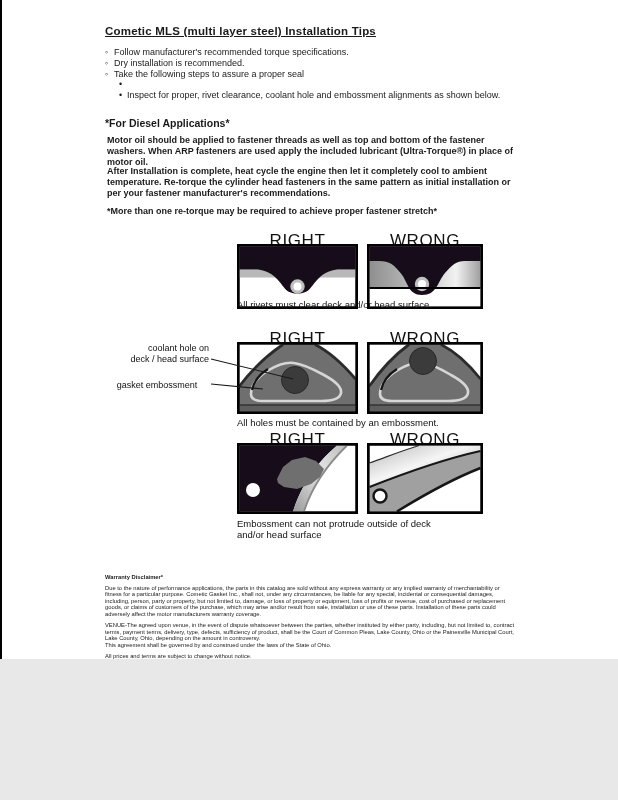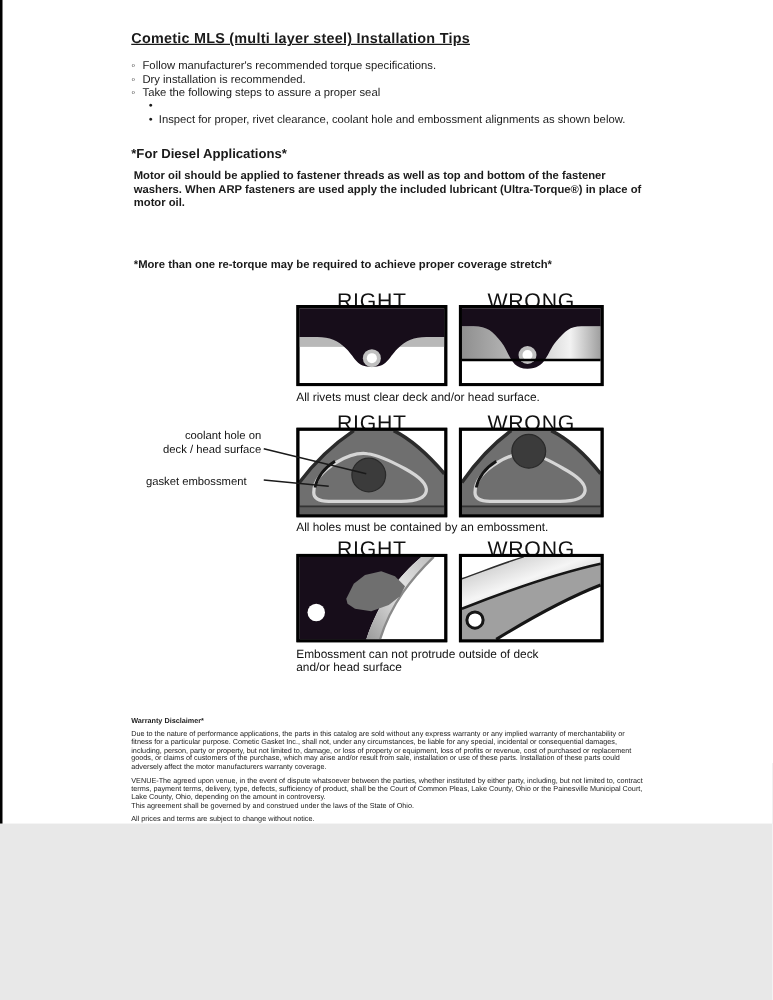--- a/index.html
+++ b/index.html
@@ -24,21 +24,21 @@
 
   .drow{position:absolute;left:105px;width:412px;}
   .row1{top:231px;height:98px;}
   .row2{top:329px;height:101px;}
   .row3{top:430px;height:115px;}
   .dhead{position:absolute;top:0;font-size:17px;letter-spacing:.6px;text-align:center;color:#111;}
   .colA{left:132px;width:121px;} .colB{left:262px;width:116px;}
   .dpanel{position:absolute;top:13px;}
   .pA{left:132px;} .pB{left:262px;}
   .dcaption{position:absolute;font-size:9.5px;line-height:11px;white-space:pre-line;color:#111;}
-  .cap1{left:132px;top:82px;width:270px;}
+  .cap1{left:132px;top:68px;width:270px;}
   .cap2{left:132px;top:88px;width:246px;text-align:left;}
   .cap3{left:132px;top:88px;width:260px;}
   .lab{position:absolute;text-align:right;font-size:9px;line-height:11px;color:#111;}
   .lab-coolant{left:0;top:14px;width:104px;}
   .lab-emboss{left:0;top:51px;width:104px;text-align:center;}
   .leader-svg{position:absolute;left:0;top:0;pointer-events:none;}
 
   .disclaimer{position:absolute;left:105px;top:574px;width:410px;font-size:5.8px;line-height:6.6px;color:#222;}
   .disclaimer p{margin:0 0 4.5px 0;white-space:pre-line;}
   .disclaimer p.dhdr{font-weight:bold;margin-bottom:4px;}
@@ -69,21 +69,22 @@
       <span class="mk">•</span>
     </div>
     <div class="b l2">
       <span class="mk">•</span>
       <span>Inspect for proper, rivet clearance, coolant hole and embossment alignments as shown below.</span>
     </div>
   </div>
 
   <div class="diesel-h">*For Diesel Applications*</div>
   <p class="bodyp p1">Motor oil should be applied to fastener threads as well as top and bottom of the fastener washers. When ARP fasteners are used apply the included lubricant (Ultra-Torque®) in place of motor oil.</p>
-  <p class="bodyp p3">*More than one re-torque may be required to achieve proper coverage stretch*</p>
+  <p class="bodyp p2">After Installation is complete, heat cycle the engine then let it completely cool to ambient temperature. Re-torque the cylinder head fasteners in the same pattern as initial installation or per your fastener manufacturer's recommendations.</p>
+  <p class="bodyp p3">*More than one re-torque may be required to achieve proper fastener stretch*</p>
 
   <div class="drow row1">
     <div class="dhead colA">RIGHT</div>
     <div class="dhead colB">WRONG</div>
 
     <svg class="dpanel pA" width="121" height="65" viewBox="0 0 121 65">
       <rect x="1.25" y="1.25" width="118.5" height="62.5" fill="#ffffff" stroke="#000" stroke-width="2.5"></rect>
       <rect x="2.5" y="25.5" width="116" height="8" fill="#b8b8b8"></rect>
       <path d="M2.5,2.5 H118.5 V25.5 H104 C94,25.5 88,28 81,35 C73,43 73,49.5 60.5,49.5 C48,49.5 48,43 40,35 C33,28 27,25.5 17,25.5 H2.5 Z" fill="#170d1a"></path>
       <g>

